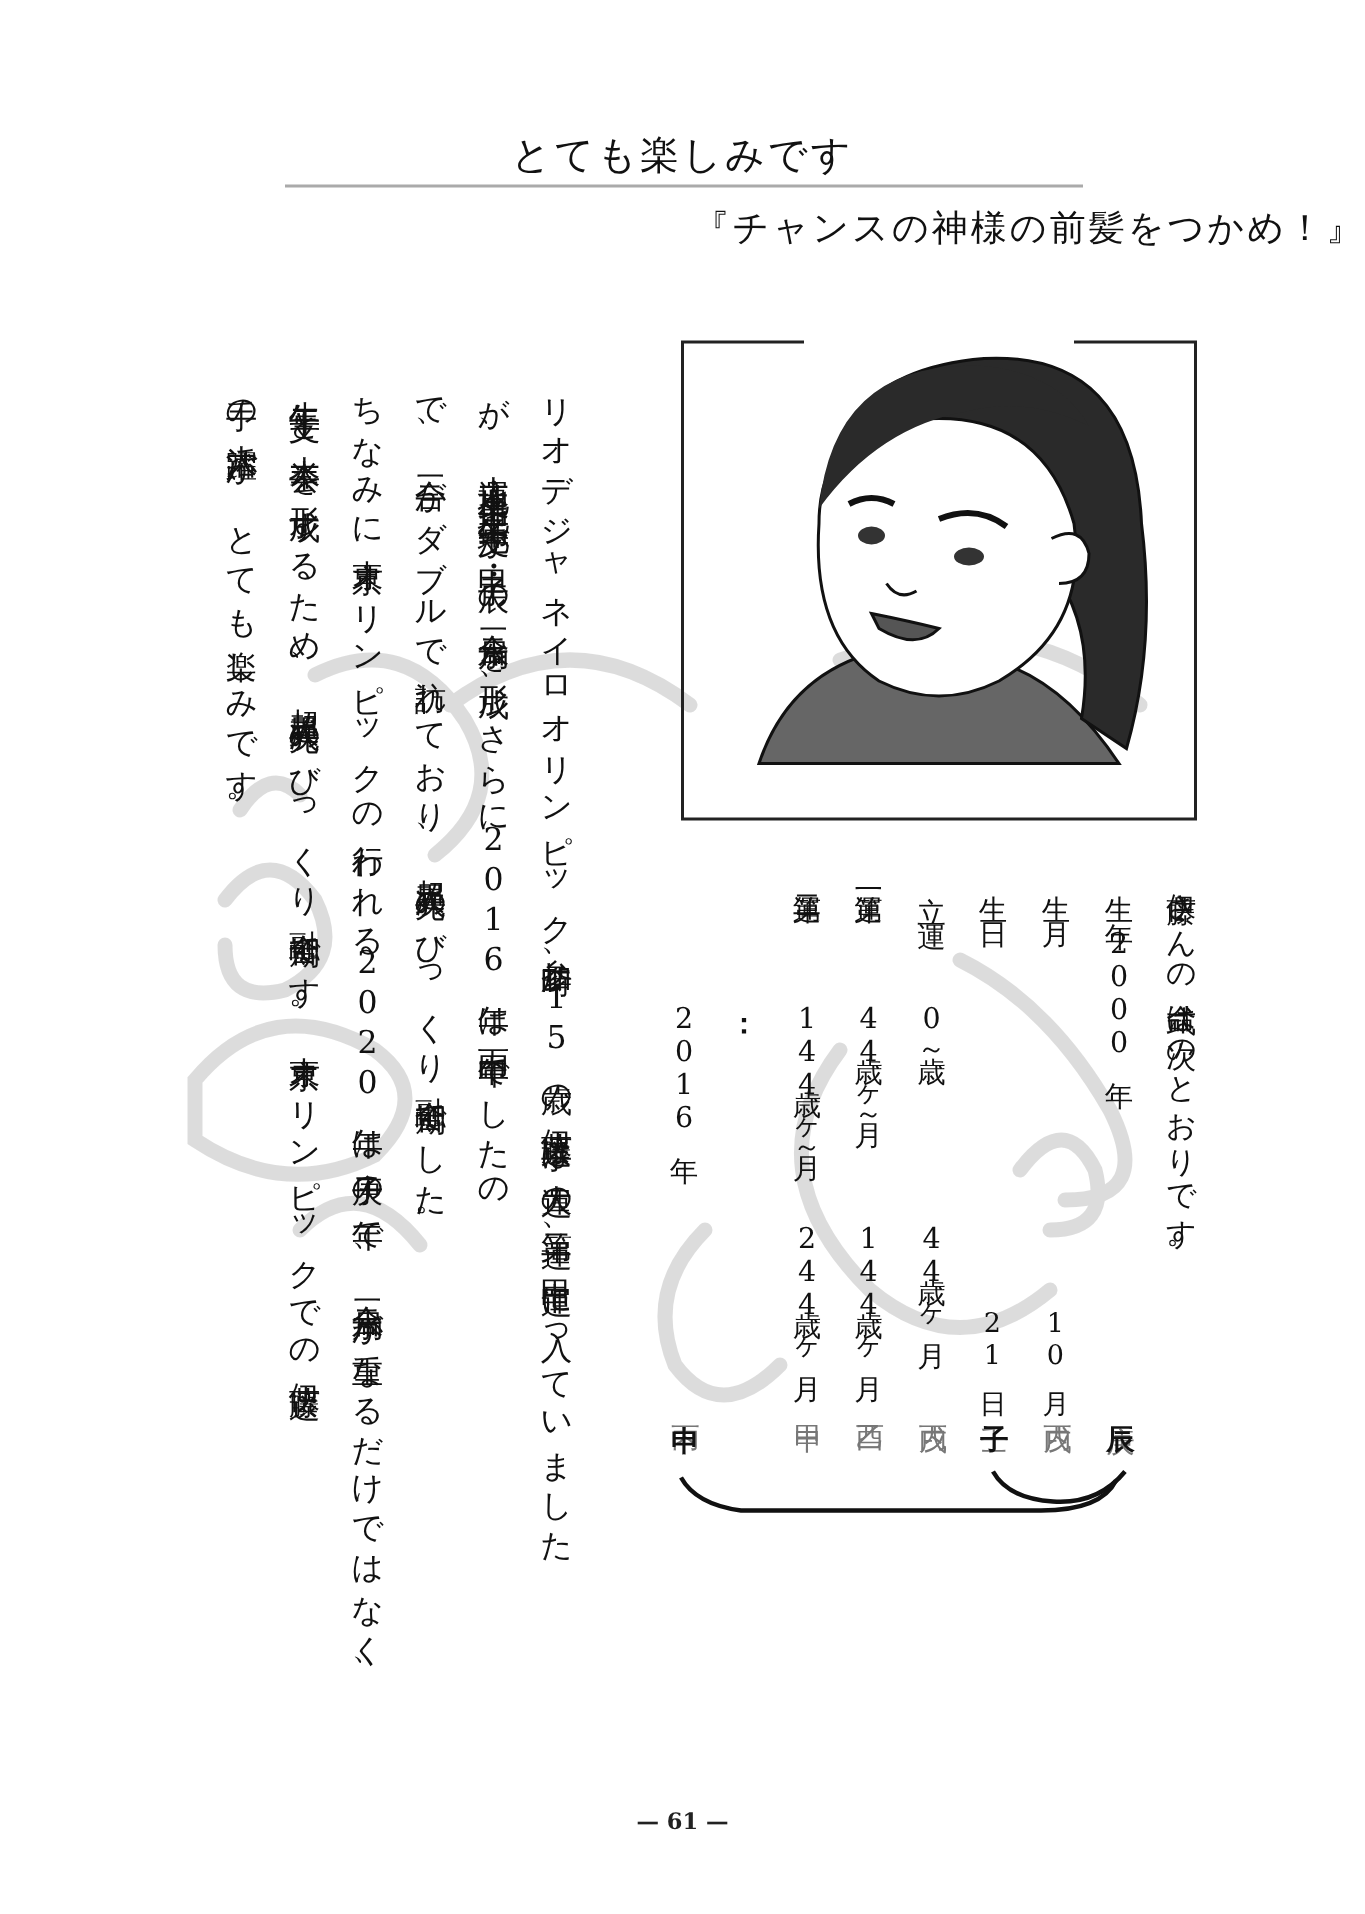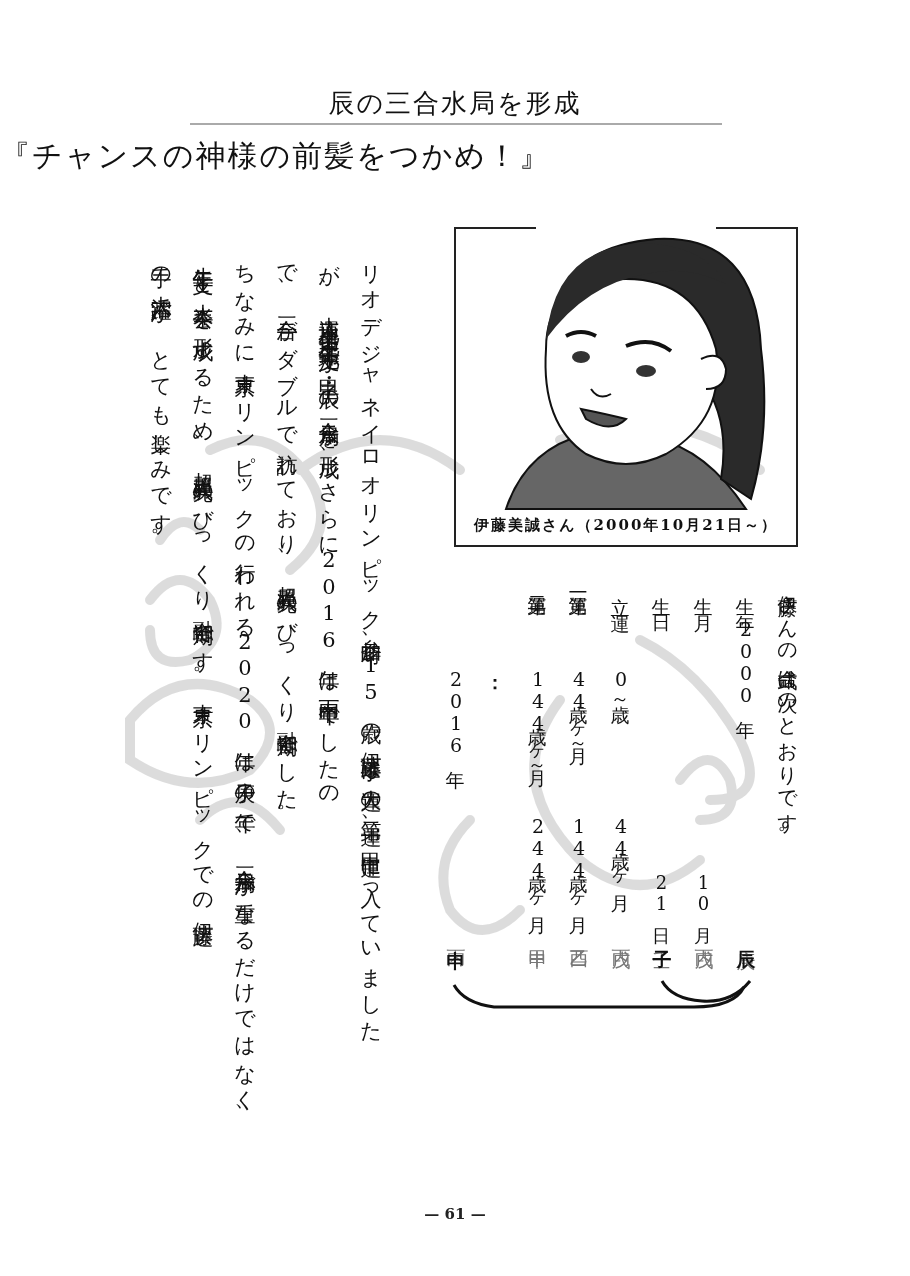--- a/index.html
+++ b/index.html
@@ -1,21 +1,21 @@
 <!DOCTYPE html>
 <html><head>
 <meta charset="utf-8">
 <style>
   html, body { margin:0; padding:0; background:#ffffff; }
   body { width:910px; height:1276px; position:relative; overflow:hidden;
          font-family:"DejaVu Serif","Liberation Serif",serif; color:#111; }
   .abs { position:absolute; }
   .series-title { left:0; width:910px; top:86px; text-align:center; font-size:26px; letter-spacing:2px; }
   .rule { left:190px; top:123px; width:532px; height:2px; background:#aaaaaa; }
-  .main-title { left:0; width:910px; top:136px; text-align:left; font-size:30px; letter-spacing:2px; }
+  .main-title { left:0; width:910px; top:136px; text-align:right; font-size:24px; letter-spacing:2px; }
 
   .vcol { position:absolute; writing-mode:vertical-rl; text-orientation:upright; font-size:21px; line-height:1; letter-spacing:2.6px; white-space:nowrap; }
 
   .portrait { left:454px; top:227px; width:340px; height:316px; border:2px solid #222; background:transparent; }
   .portrait-gap { position:absolute; left:80px; top:-3px; width:180px; height:5px; background:#fff; }
   .caption { position:absolute; left:0; right:0; bottom:10px; text-align:center; font-size:15px; font-weight:bold; letter-spacing:2px; }
 
   .chart-col { position:absolute; writing-mode:vertical-rl; text-orientation:upright; font-size:19px; line-height:1; white-space:nowrap; }
   .pillar { position:absolute; writing-mode:vertical-rl; text-orientation:upright; font-size:19px; line-height:1.05; color:#777; }
   .pillar .hl { color:#111; font-weight:bold; }
@@ -35,21 +35,21 @@
     <path d="M300 470 q80 -60 160 0"></path>
     <path d="M560 440 q120 -40 200 30"></path>
     <path d="M640 640 q60 30 100 100 q30 60 -30 60"></path>
     <path d="M680 780 q30 -40 50 0 q10 40 -30 40"></path>
     <path d="M470 820 q-40 40 -20 90 q30 40 70 0"></path>
     <path d="M560 700 q-60 80 20 160 q60 50 120 0"></path>
     <path d="M200 820 q40 -40 80 10"></path>
   </g>
 </svg>
 
-<div class="abs series-title">辰の三合水局を形成</div>
+<div class="abs series-title">とても楽しみです</div>
 <div class="abs rule"></div>
 <div class="abs main-title">『チャンスの神様の前髪をつかめ！』</div>
 
 <div class="abs portrait">
   <div class="portrait-gap"></div>
   <svg width="340" height="285" viewBox="0 0 340 285" style="position:absolute;left:0;top:0;">
 
     <path d="M50 280 q20 -60 80 -75 l30 -15 l40 20 q50 10 90 70 z" fill="#666" stroke="#111" stroke-width="2"></path>
     <path d="M115 210 l12 -18 l18 22 z" fill="#444" stroke="#111" stroke-width="2"></path>
 
@@ -63,21 +63,20 @@
     <path d="M170 117 q25 -10 45 5" stroke="#111" stroke-width="4" fill="none"></path>
 
     <ellipse cx="125" cy="128" rx="9" ry="6" fill="#333"></ellipse>
     <ellipse cx="190" cy="142" rx="10" ry="6" fill="#333"></ellipse>
 
     <path d="M135 160 q8 12 20 5" stroke="#111" stroke-width="2" fill="none"></path>
     <path d="M125 180 q25 5 45 10 q-15 15 -40 0 z" fill="#555" stroke="#111" stroke-width="2"></path>
 
     <path d="M245 130 q20 -10 25 10 q0 20 -20 20" fill="#fff" stroke="#111" stroke-width="2"></path>
   </svg>
-  <div class="caption">伊藤美誠さん（2000年10月21日～）</div>
 </div>
 
 <div class="vcol" style="left:778px; top:580px; font-size:20px; letter-spacing:1px;">伊藤さんの命式は次のとおりです。</div>
 
 <div>
   <div class="chart-col" style="left:736px; top:582px;">
     <span style="letter-spacing:18px;">生年</span><span>2000年</span>
   </div>
   <div class="chart-col" style="left:694px; top:582px;">
     <span style="letter-spacing:18px;">生月</span>

